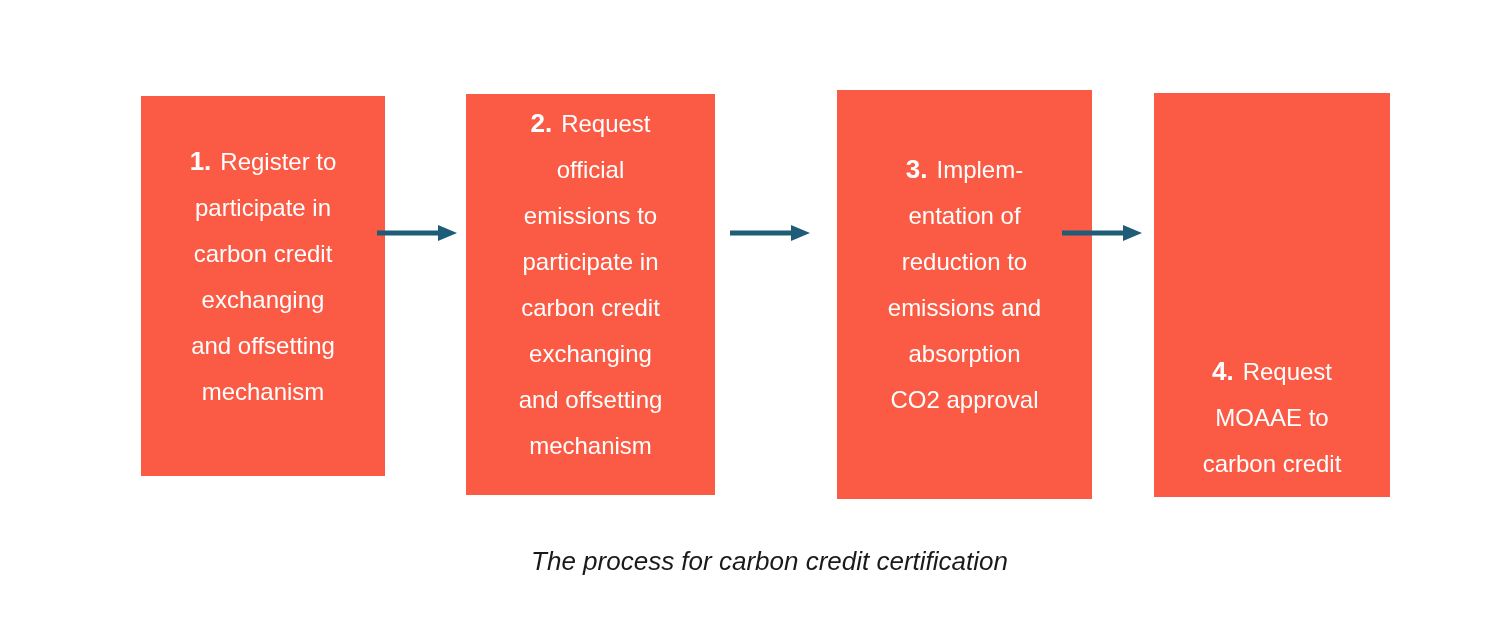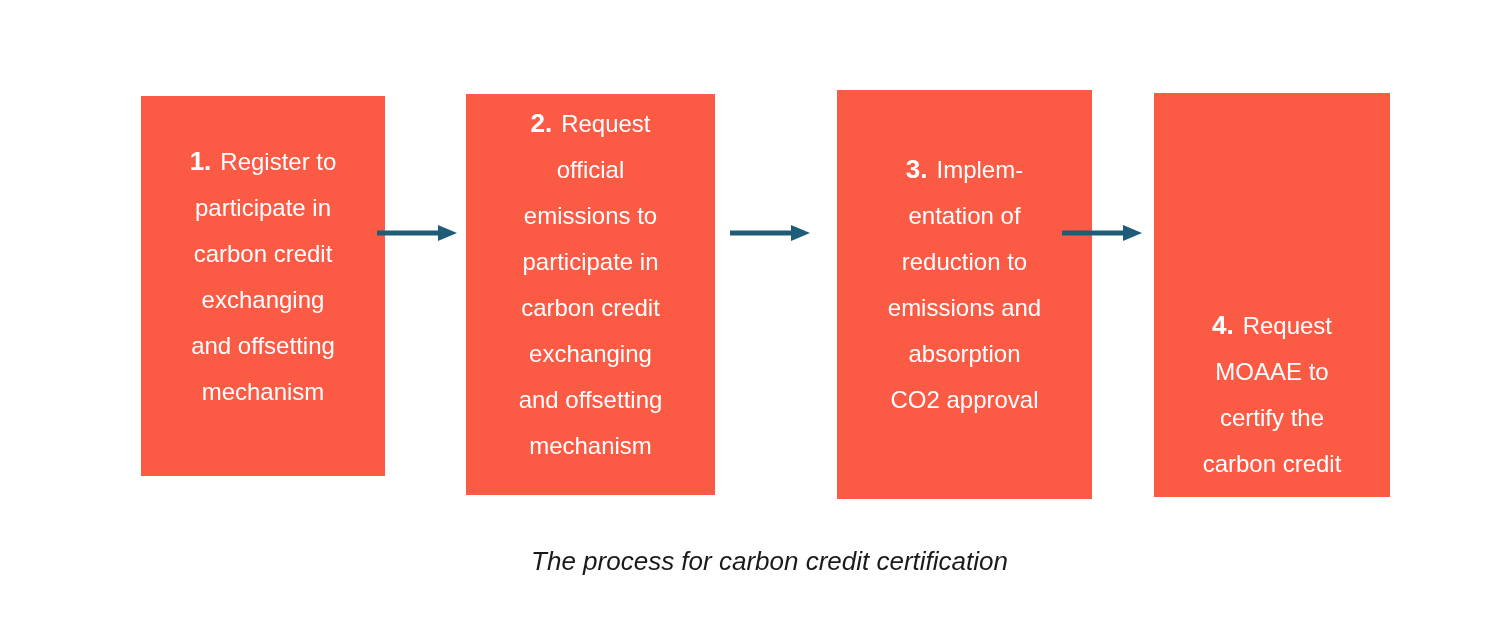--- a/index.html
+++ b/index.html
@@ -123,20 +123,19 @@
     <svg viewBox="0 0 80 16" preserveAspectRatio="none" aria-hidden="true">
       <line x1="0" y1="8" x2="63" y2="8" stroke-width="5"></line>
       <polygon points="61,0 80,8 61,16"></polygon>
     </svg>
   </div>
 
   <div class="step-box" style="left:1154px; top:93px; width:236px; height:404px;align-items:flex-end;">
     <div class="step-text">
       <div><span class="step-num">4.</span><span>Request</span></div>
       <div>MOAAE to</div>
-      <div>certify the</div>
       <div>carbon credit</div>
     </div>
   </div>
 
   <div class="caption">The process for carbon credit certification</div>
 
 </div>
 
 </body></html>

